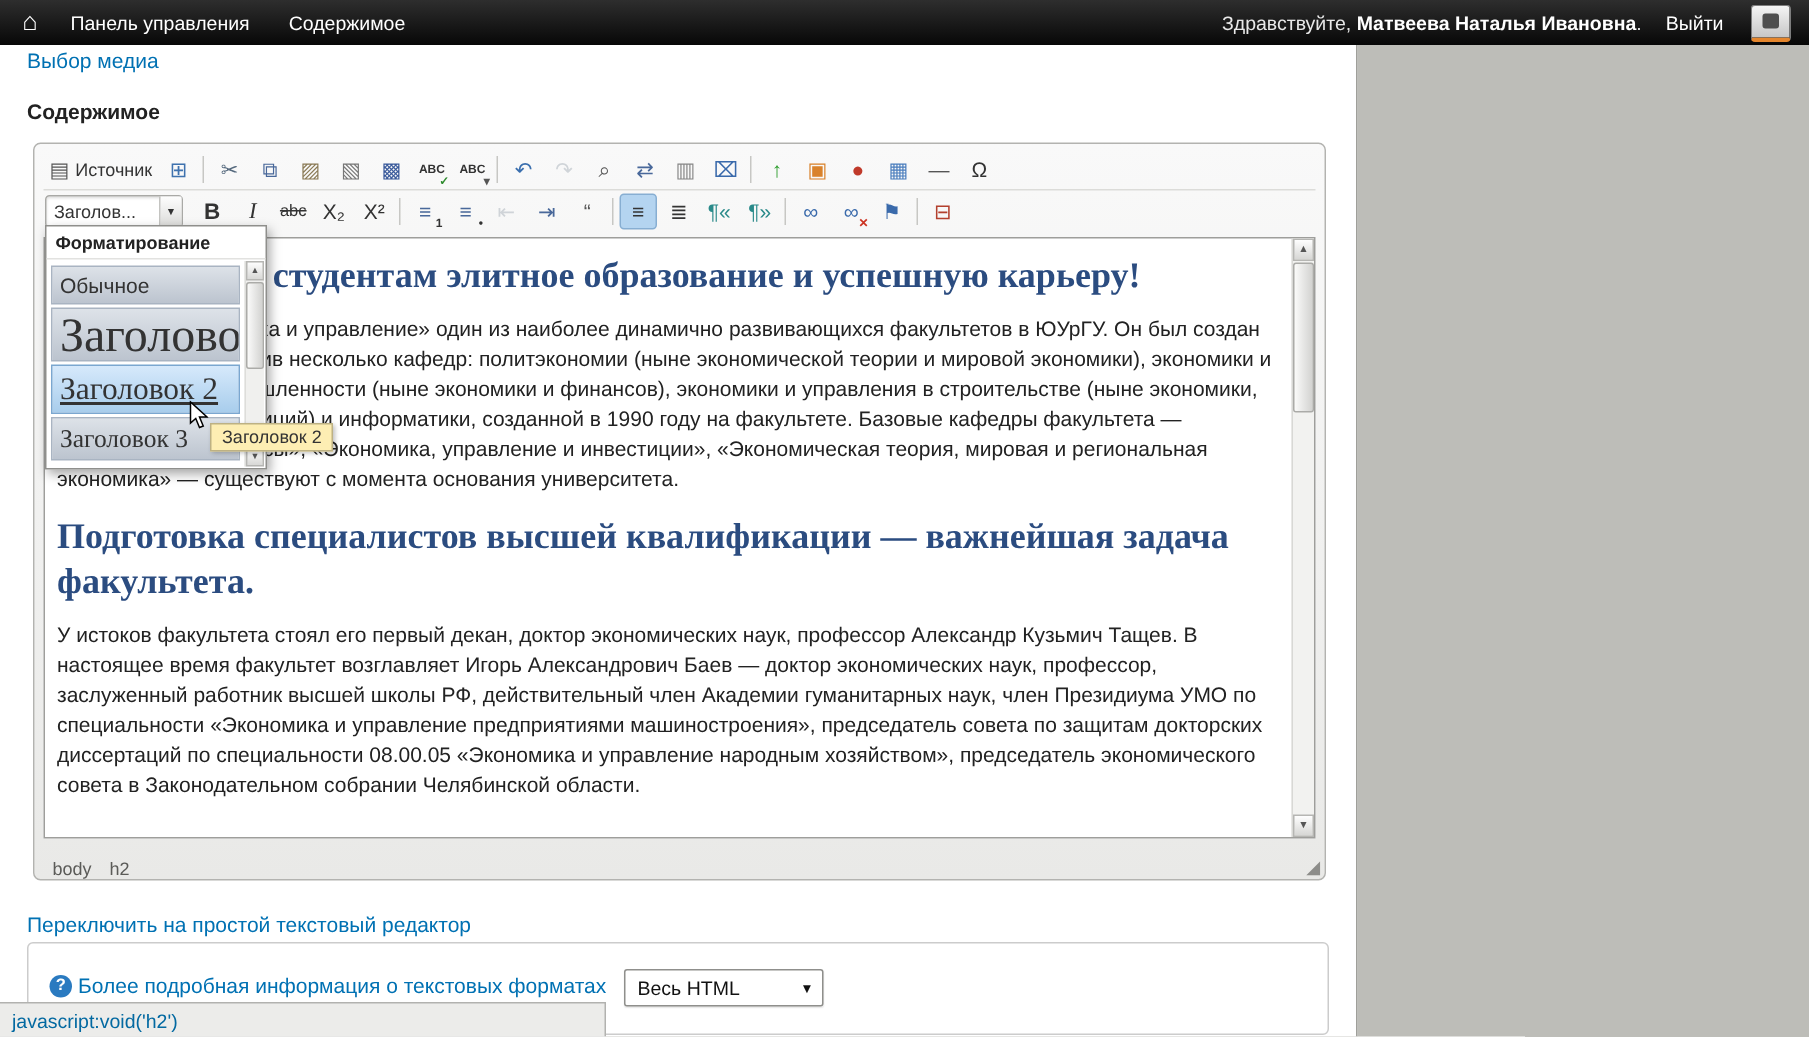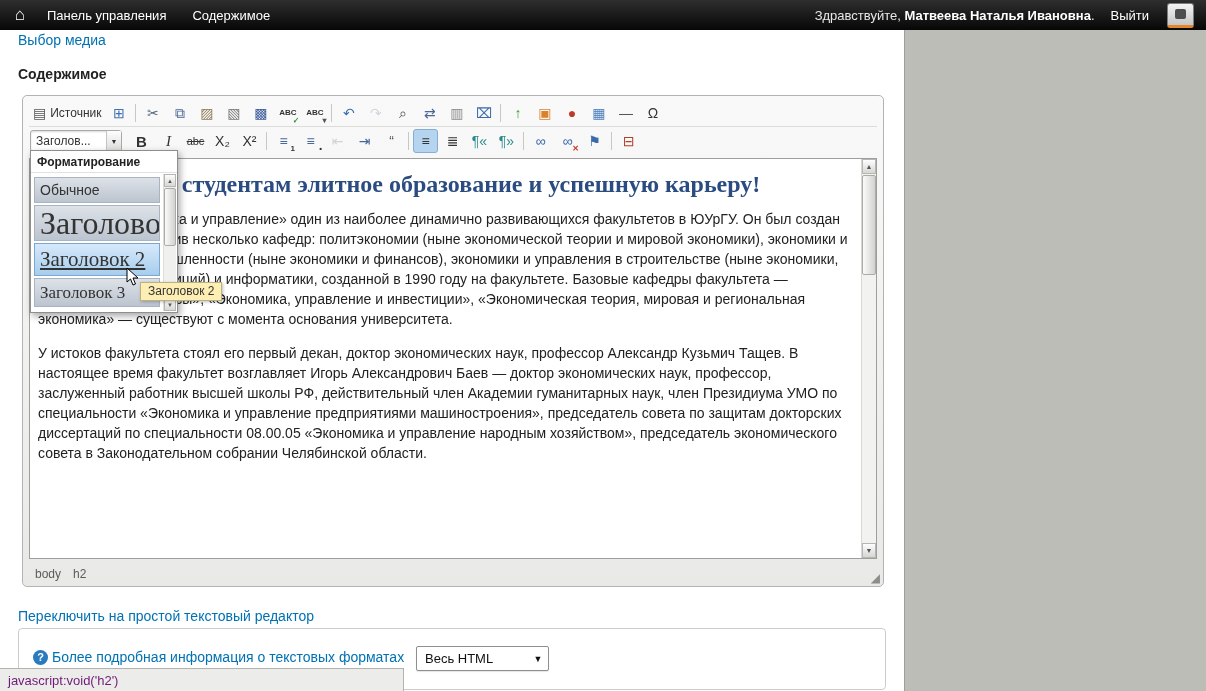--- a/index.html
+++ b/index.html
@@ -69,21 +69,21 @@
   .sb-btn{position:absolute;left:0;width:14px;height:15px;background:linear-gradient(#fefefe,#d6d6d4);
     border:1px solid #b6b6b3;display:flex;align-items:center;justify-content:center;
     font-size:7px;color:#555;cursor:pointer;}
   .sb-up{top:0;}.sb-down{bottom:0;}
   #edit-thumb{position:absolute;left:0;top:16px;width:14px;height:100px;
     background:linear-gradient(90deg,#fbfbfa,#d2d2d0);border:1px solid #ababa8;border-radius:2px;
     cursor:pointer;}
 
   
   #ed-status{position:absolute;left:0;right:0;bottom:0;height:24px;display:flex;
-    align-items:center;padding:0 12px;font-size:12px;color:#5b5b58;}
+    align-items:flex-end;padding:0 12px;font-size:12px;color:#5b5b58;}
   .path-item{margin-right:12px;cursor:pointer;}
   #grip{position:absolute;right:3px;bottom:2px;font-size:12px;color:#8d8d8a;cursor:nwse-resize;line-height:1;}
 
   
   #dropdown{position:absolute;left:30px;top:150px;width:148px;background:#fff;
     border:1px solid #8f8f8c;box-shadow:2px 3px 7px rgba(0,0,0,.35);z-index:40;}
   #dd-title{font-size:12px;font-weight:bold;color:#222;padding:4px 6px 3px;border-bottom:1px solid #e2e2e0;}
   #dd-body{position:relative;padding:2px 16px 3px 2px;}
   .dd-item{margin:2px 1px;border:1px solid #a9b4c2;background:linear-gradient(#dde2e8,#bcc4cf);
     padding:2px 5px;color:#333;cursor:pointer;white-space:nowrap;overflow:hidden;}
@@ -118,21 +118,21 @@
   #help-link{color:#0071b3;text-decoration:none;cursor:pointer;}
   #format-select{position:absolute;left:397px;top:17px;width:133px;height:25px;border:1px solid #8f8f8c;
     border-radius:2px;background:#fff;display:flex;align-items:center;padding-left:8px;
     font-size:13px;color:#111;cursor:pointer;box-shadow:0 1px 1px rgba(0,0,0,.1);}
   #format-select .sel-arr{margin-left:auto;width:20px;height:23px;display:flex;align-items:center;
     justify-content:center;font-size:9px;color:#111;}
 
   
   #js-status{position:absolute;left:0;bottom:0;width:404px;height:23px;background:#ececea;
     border-top:1px solid #b2b2af;border-right:1px solid #b2b2af;display:flex;align-items:center;
-    padding:0 8px;font-size:13px;color:#701a75;z-index:80;}
+    padding:0 8px;font-size:13px;color:#0369a1;z-index:80;}
 </style>
 </head>
 <body>
 
 <div id="topbar">
   <div class="tb-home">⌂</div>
   <a class="tb-link">Панель управления</a>
   <a class="tb-link">Содержимое</a>
   <div id="tb-right">
     <span class="greet"><span>Здравствуйте, </span><b>Матвеева Наталья Ивановна</b><span>.</span></span>
@@ -285,20 +285,21 @@
         <div class="sep"></div>
         <div class="btn">
           <span class="glyph" style="color: rgb(179, 64, 46);">⊟</span>
         </div>
       </div>
 
     <div id="edit-area">
       <div id="edit-content">
         <h2>Даем нашим студентам элитное образование и успешную карьеру!</h2>
         <p>Факультет «Экономика и управление» один из наиболее динамично развивающихся факультетов в ЮУрГУ. Он был создан в 1997 году, объединив несколько кафедр: политэкономии (ныне экономической теории и мировой экономики), экономики и управления в промышленности (ныне экономики и финансов), экономики и управления в строительстве (ныне экономики, управления и инвестиций) и информатики, созданной в 1990 году на факультете. Базовые кафедры факультета — «Экономика и финансы», «Экономика, управление и инвестиции», «Экономическая теория, мировая и региональная экономика» — существуют с момента основания университета.</p>
+        <h2>Подготовка специалистов высшей квалификации — важнейшая задача факультета.</h2>
         <p>У истоков факультета стоял его первый декан, доктор экономических наук, профессор Александр Кузьмич Тащев. В настоящее время факультет возглавляет Игорь Александрович Баев — доктор экономических наук, профессор, заслуженный работник высшей школы РФ, действительный член Академии гуманитарных наук, член Президиума УМО по специальности «Экономика и управление предприятиями машиностроения», председатель совета по защитам докторских диссертаций по специальности 08.00.05 «Экономика и управление народным хозяйством», председатель экономического совета в Законодательном собрании Челябинской области.</p>
       </div>
       <div id="edit-scroll">
         <div class="sb-btn sb-up">▲</div>
         <div id="edit-thumb"></div>
         <div class="sb-btn sb-down">▼</div>
       </div>
     </div>
 
     <div id="ed-status">

